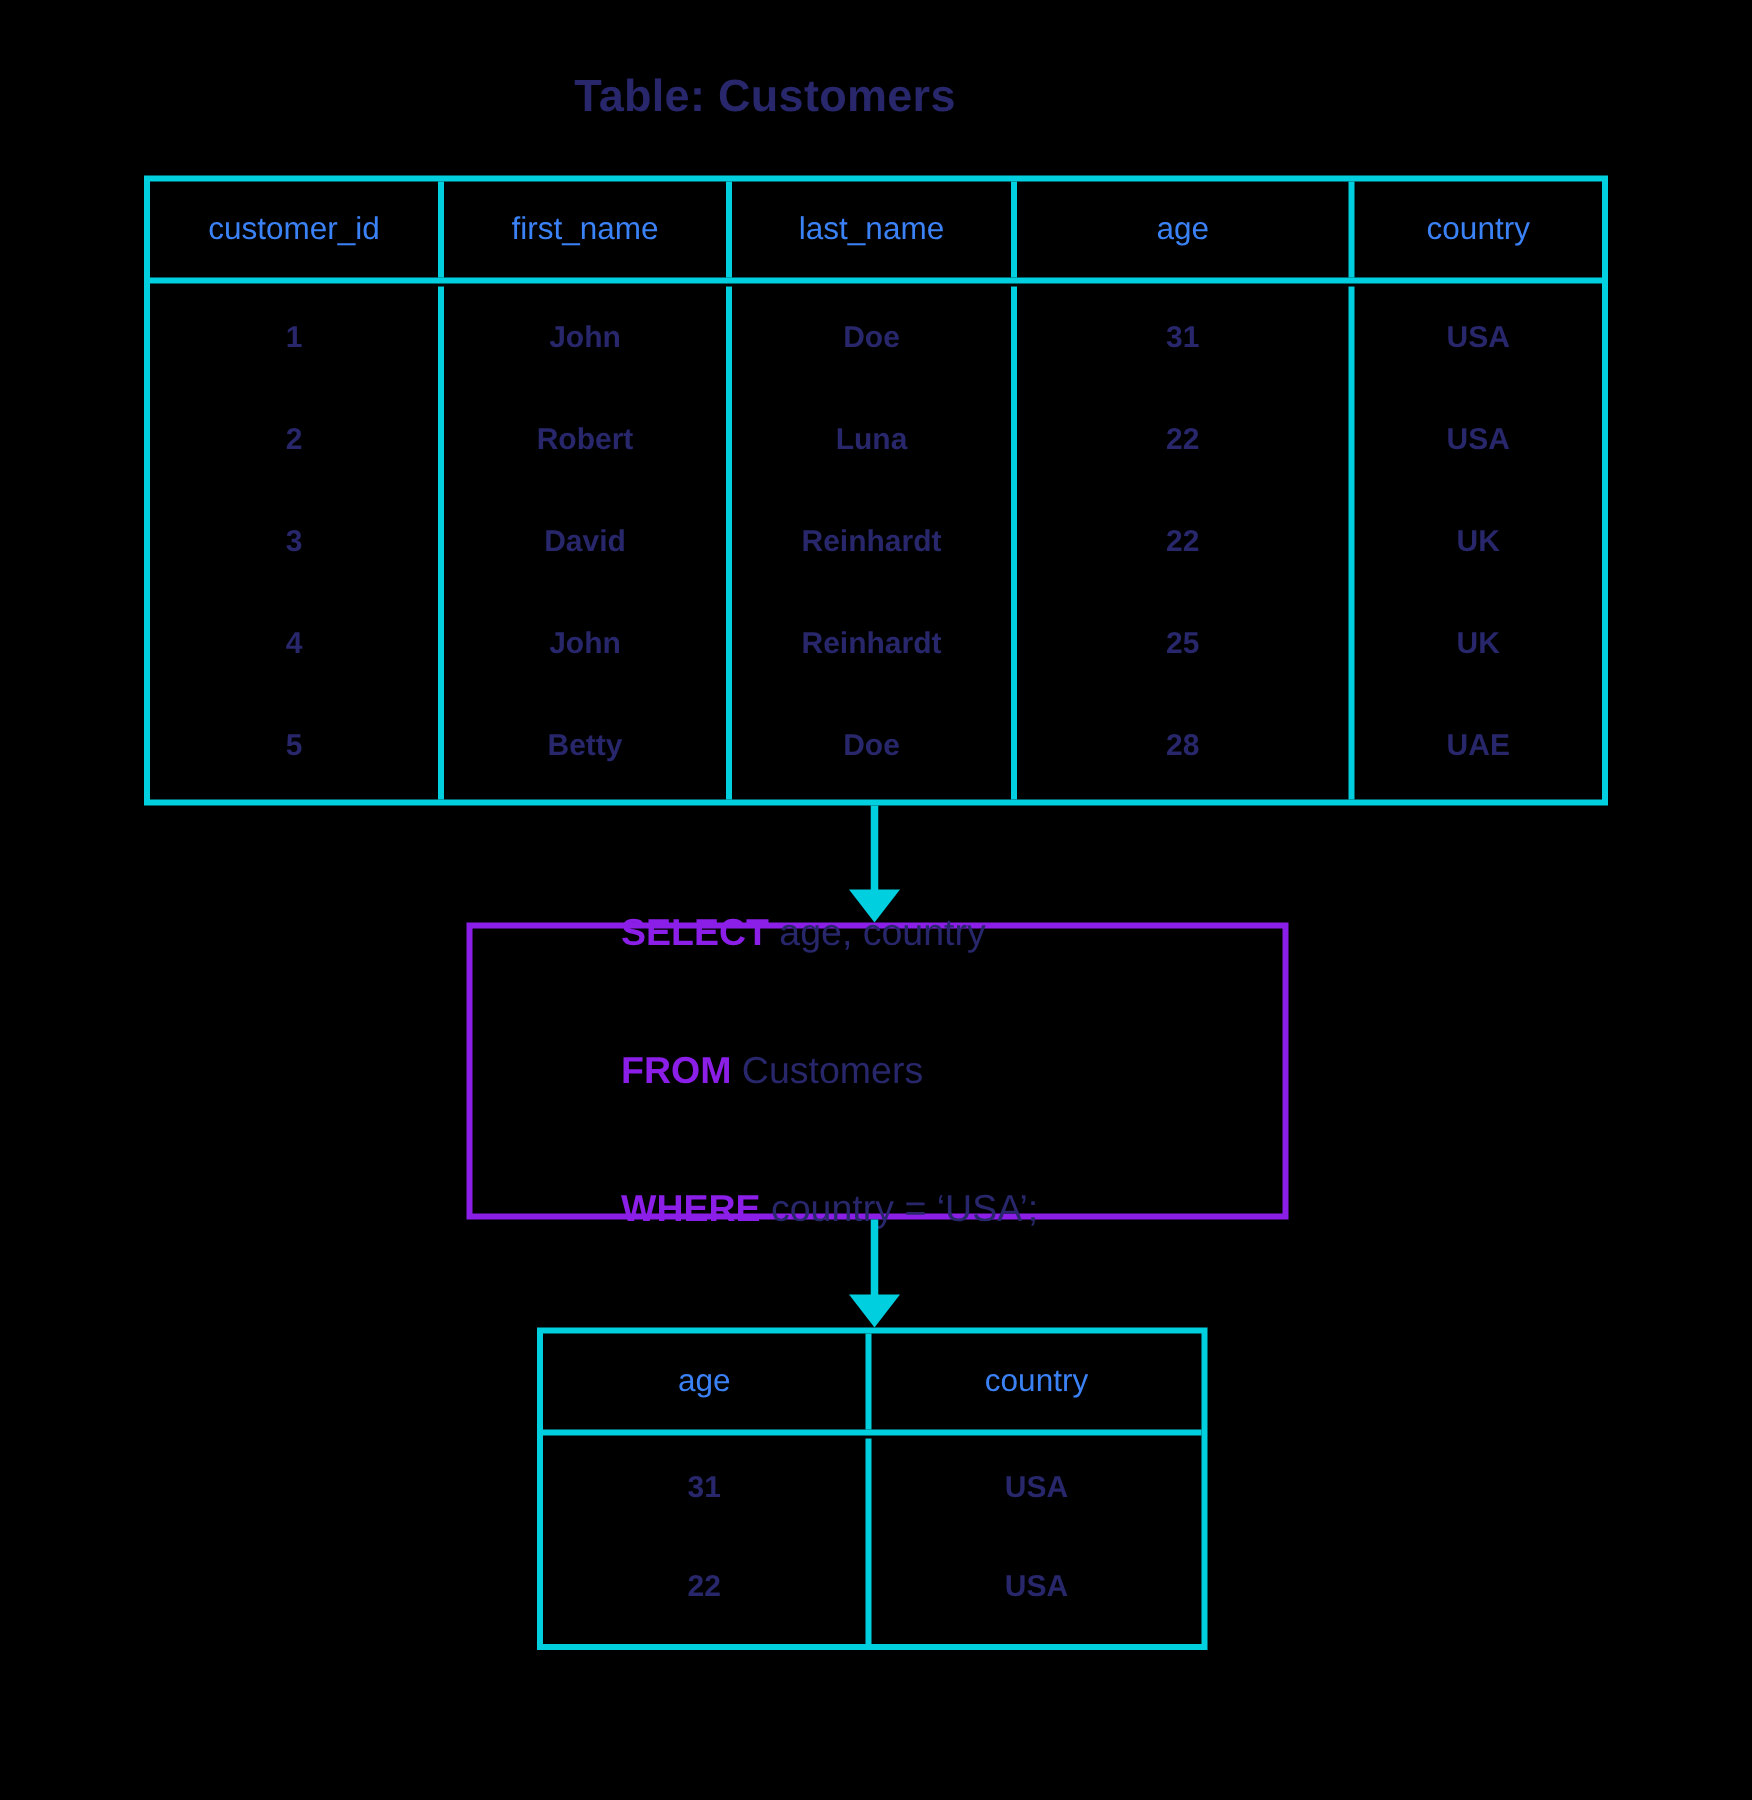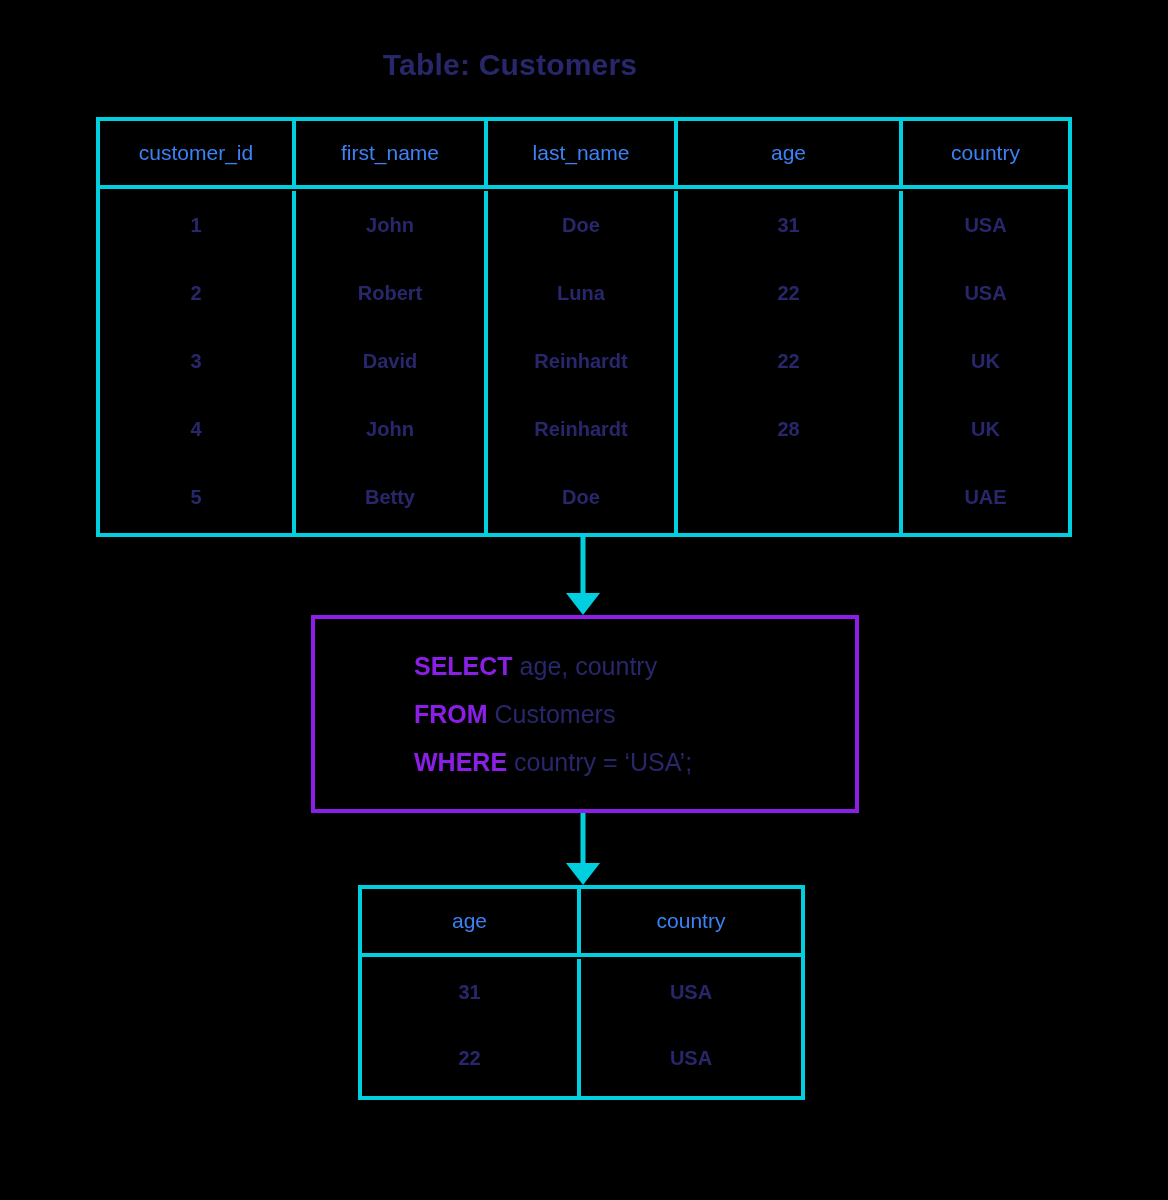--- a/index.html
+++ b/index.html
@@ -117,20 +117,21 @@
     box-sizing: border-box;
     left: 311px;
     top: 615px;
     width: 548px;
     height: 198px;
     border: 4px solid #8b1fe8;
     display: flex;
     flex-direction: column;
     justify-content: center;
     padding-left: 99px;
+    gap: 44px;
   }
   .query-line {
     color: #28276b;
     font-size: 25px;
     font-weight: 500;
     line-height: 48px;
     white-space: pre;
   }
   .kw {
     color: #8b1fe8;
@@ -207,20 +208,21 @@
       <div class="data-cell">Doe</div>
       <div class="data-cell">Luna</div>
       <div class="data-cell">Reinhardt</div>
       <div class="data-cell">Reinhardt</div>
       <div class="data-cell">Doe</div>
     </div>
     <div class="col">
       <div class="data-cell">31</div>
       <div class="data-cell">22</div>
       <div class="data-cell">22</div>
+      <div class="data-cell">25</div>
       <div class="data-cell">28</div>
     </div>
     <div class="col">
       <div class="data-cell">USA</div>
       <div class="data-cell">USA</div>
       <div class="data-cell">UK</div>
       <div class="data-cell">UK</div>
       <div class="data-cell">UAE</div>
     </div>
   </div>

